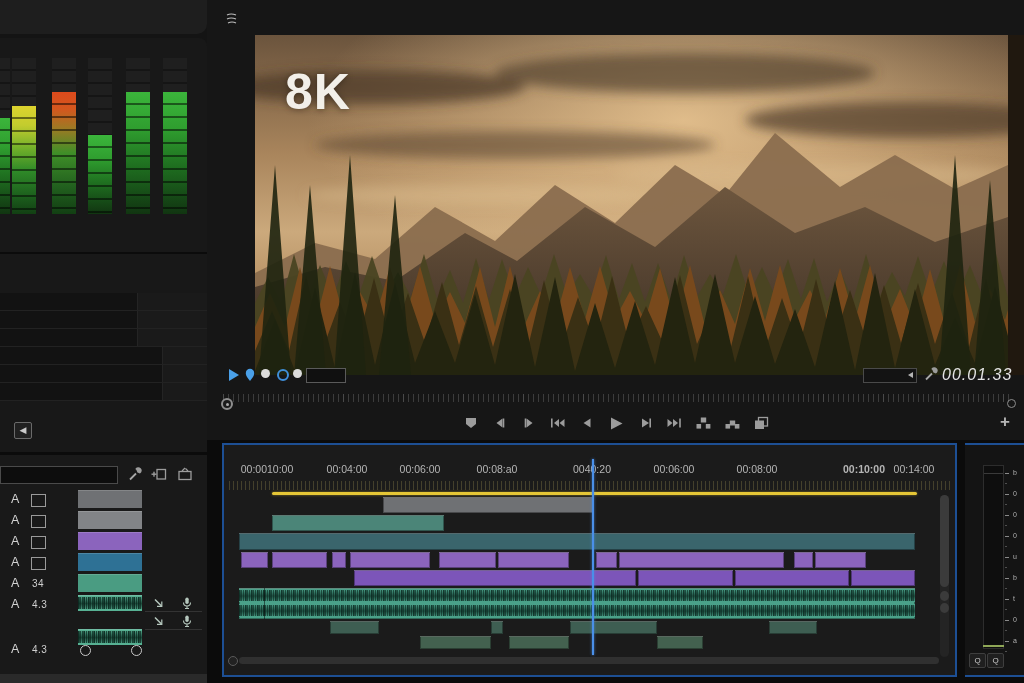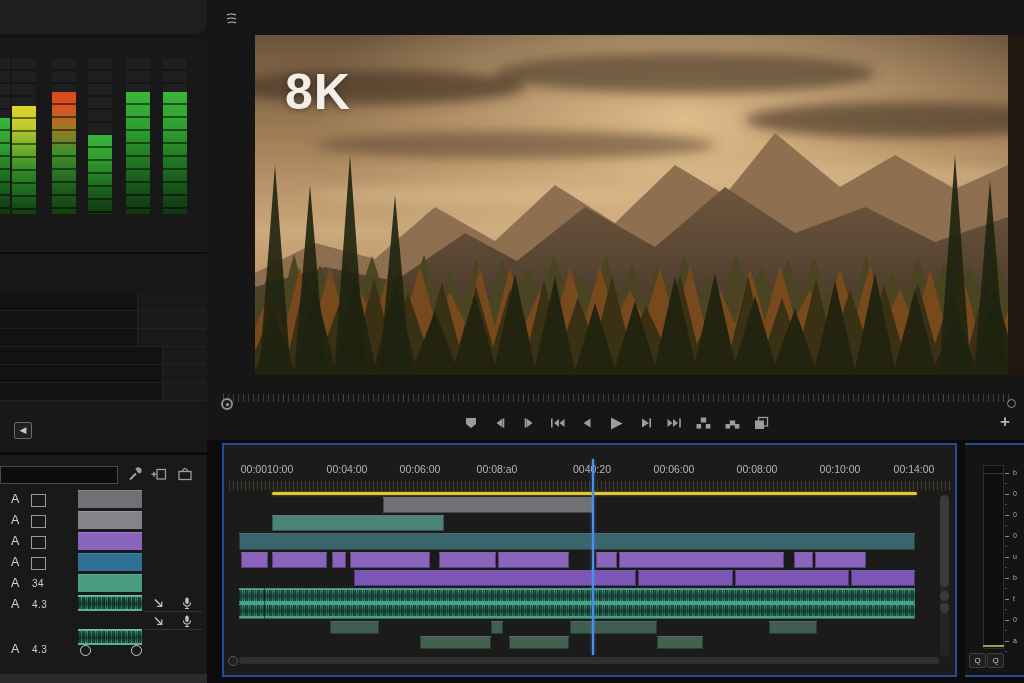--- a/index.html
+++ b/index.html
@@ -299,20 +299,42 @@
             <path d="M0,340 L0,292 L15,258 L30,292 L45,232 L60,289 L75,231 L90,286 L105,257 L120,284 L135,232 L150,284 L165,231 L180,286 L195,257 L210,288 L225,232 L240,292 L255,231 L270,289 L285,256 L300,286 L315,232 L330,284 L345,231 L360,284 L375,256 L390,285 L405,233 L420,288 L435,230 L450,291 L465,255 L480,289 L495,233 L510,286 L525,230 L540,284 L555,255 L570,284 L585,233 L600,285 L615,230 L630,288 L645,254 L660,291 L675,234 L690,290 L705,230 L720,287 L735,254 L750,285 L765,234 L780,284 L753,340 Z" fill="#7a4a1c" opacity="0.96"></path>
             <path d="M0,340 L0,316 L17,276 L34,316 L51,240 L68,313 L85,267 L102,310 L119,243 L136,308 L153,258 L170,308 L187,247 L204,310 L221,251 L238,312 L255,254 L272,316 L289,245 L306,313 L323,262 L340,310 L357,241 L374,308 L391,271 L408,308 L425,240 L442,309 L459,272 L476,312 L493,241 L510,315 L527,263 L544,313 L561,244 L578,310 L595,255 L612,308 L629,250 L646,308 L663,248 L680,309 L697,257 L714,312 L731,243 L748,315 L765,265 L782,314 L753,340 Z" fill="#3a3014" opacity="1"></path>
             <path d="M0,340 L0,336 L20,284 L40,336 L60,252 L80,333 L100,237 L120,330 L140,247 L160,328 L180,276 L200,328 L220,259 L240,330 L260,239 L280,332 L300,242 L320,336 L340,268 L360,333 L380,266 L400,330 L420,242 L440,328 L460,239 L480,328 L500,261 L520,329 L540,274 L560,332 L580,246 L600,335 L620,238 L640,333 L660,254 L680,330 L700,282 L720,328 L740,251 L760,328 L753,340 Z" fill="#23240f" opacity="1"></path>
             <path d="M4,340 L20,130 L36,340 Z M39,340 L55,150 L71,340 Z M79,340 L95,120 L111,340 Z M124,340 L140,160 L156,340 Z M684,340 L700,120 L716,340 Z M719,340 L735,145 L751,340 Z " fill="#1e2410" opacity=".9"></path>
           </g>
         <text id="overlay-8k-svg" x="30" y="78" font-size="52" font-weight="bold" fill="#f2efe9" font-family="Liberation Sans, sans-serif" opacity="0"> </text>
       </svg>
       <div id="overlay-8k">8K</div>
     </div>
 
+    <div id="transport">
+      <div class="t-item" id="t-play" style="left:22px"></div>
+      <div class="t-item" style="left:37px;top:1px">
+        <svg width="12" height="15" viewBox="0 0 12 15">
+            <path d="M6,14 C2.6,9.8 1.8,8.2 1.8,6 a4.2,4.2 0 1 1 8.4,0 C10.2,8.2 9.4,9.8 6,14 Z" fill="#4aa0e8"></path>
+          </svg>
+      </div>
+      <div class="t-item dot" style="left:54px"></div>
+      <div class="t-item ring" style="left:70px"></div>
+      <div class="t-item dot" style="left:86px"></div>
+      <div class="t-item" id="t-field" style="left:99px;top:2px"></div>
+      <div class="t-item" id="t-dropdown" style="left:656px;top:2px">
+          <span class="arr"></span>
+        </div>
+      <span class="t-item mini-icon" id="icon-wrench2" style="left:716px;top:0">
+          <svg width="16" height="16" viewBox="0 0 16 16" fill="#9c9c9c">
+            <path d="M3,13.5 L9,7.5" stroke="#a8a8a8" stroke-width="1.8" fill="none"></path>
+            <path d="M8.3,3 a3.4,3.4 0 1 1 4.6,4.6 l-2.5,-1 -1,-2.5 Z"></path>
+          </svg>
+        </span>
+      <div class="t-item" id="t-timecode" style="left:735px;top:0">00.01.33</div>
+    </div>
 
     <div id="scrubber">
         <div class="big"></div>
       </div>
     <div id="scrub-knob"></div>
     <div id="scrub-end"></div>
 
     <div id="mon-toolbar">
         <div class="tb-icon">
           <svg width="16" height="14" viewBox="0 0 16 14" fill="#9c9c9c">
@@ -387,21 +409,21 @@
 
   <div class="panel" id="timeline-panel">
     <div id="tl-ruler-labels">
         <span class="tl-label" style="left: 43px;">00:0010:00</span>
         <span class="tl-label" style="left: 123px;">00:04:00</span>
         <span class="tl-label" style="left: 196px;">00:06:00</span>
         <span class="tl-label" style="left: 273px;">00:08:a0</span>
         <span class="tl-label" style="left: 368px;">0040:20</span>
         <span class="tl-label" style="left: 450px;">00:06:00</span>
         <span class="tl-label" style="left: 533px;">00:08:00</span>
-        <span class="tl-label" style="left: 616px;">00:10:00</span>
+        <span class="tl-label" style="left: 640px; font-weight: bold;">00:10:00</span>
         <span class="tl-label" style="left: 690px;">00:14:00</span>
       </div>
     <div id="tl-ticks"></div>
     <div id="tl-range" style="left: 48px; width: 645px;"></div>
     <div id="tl-tracks">
         <div class="tl-track" style="top: 52px; height: 16px;">
           <div class="clip" style="left: 159px; width: 211px; background: rgb(111, 113, 116);"></div>
         </div>
         <div class="tl-track" style="top: 70px; height: 16px;">
           <div class="clip" style="left: 48px; width: 172px; background: rgb(75, 133, 120);"></div>

